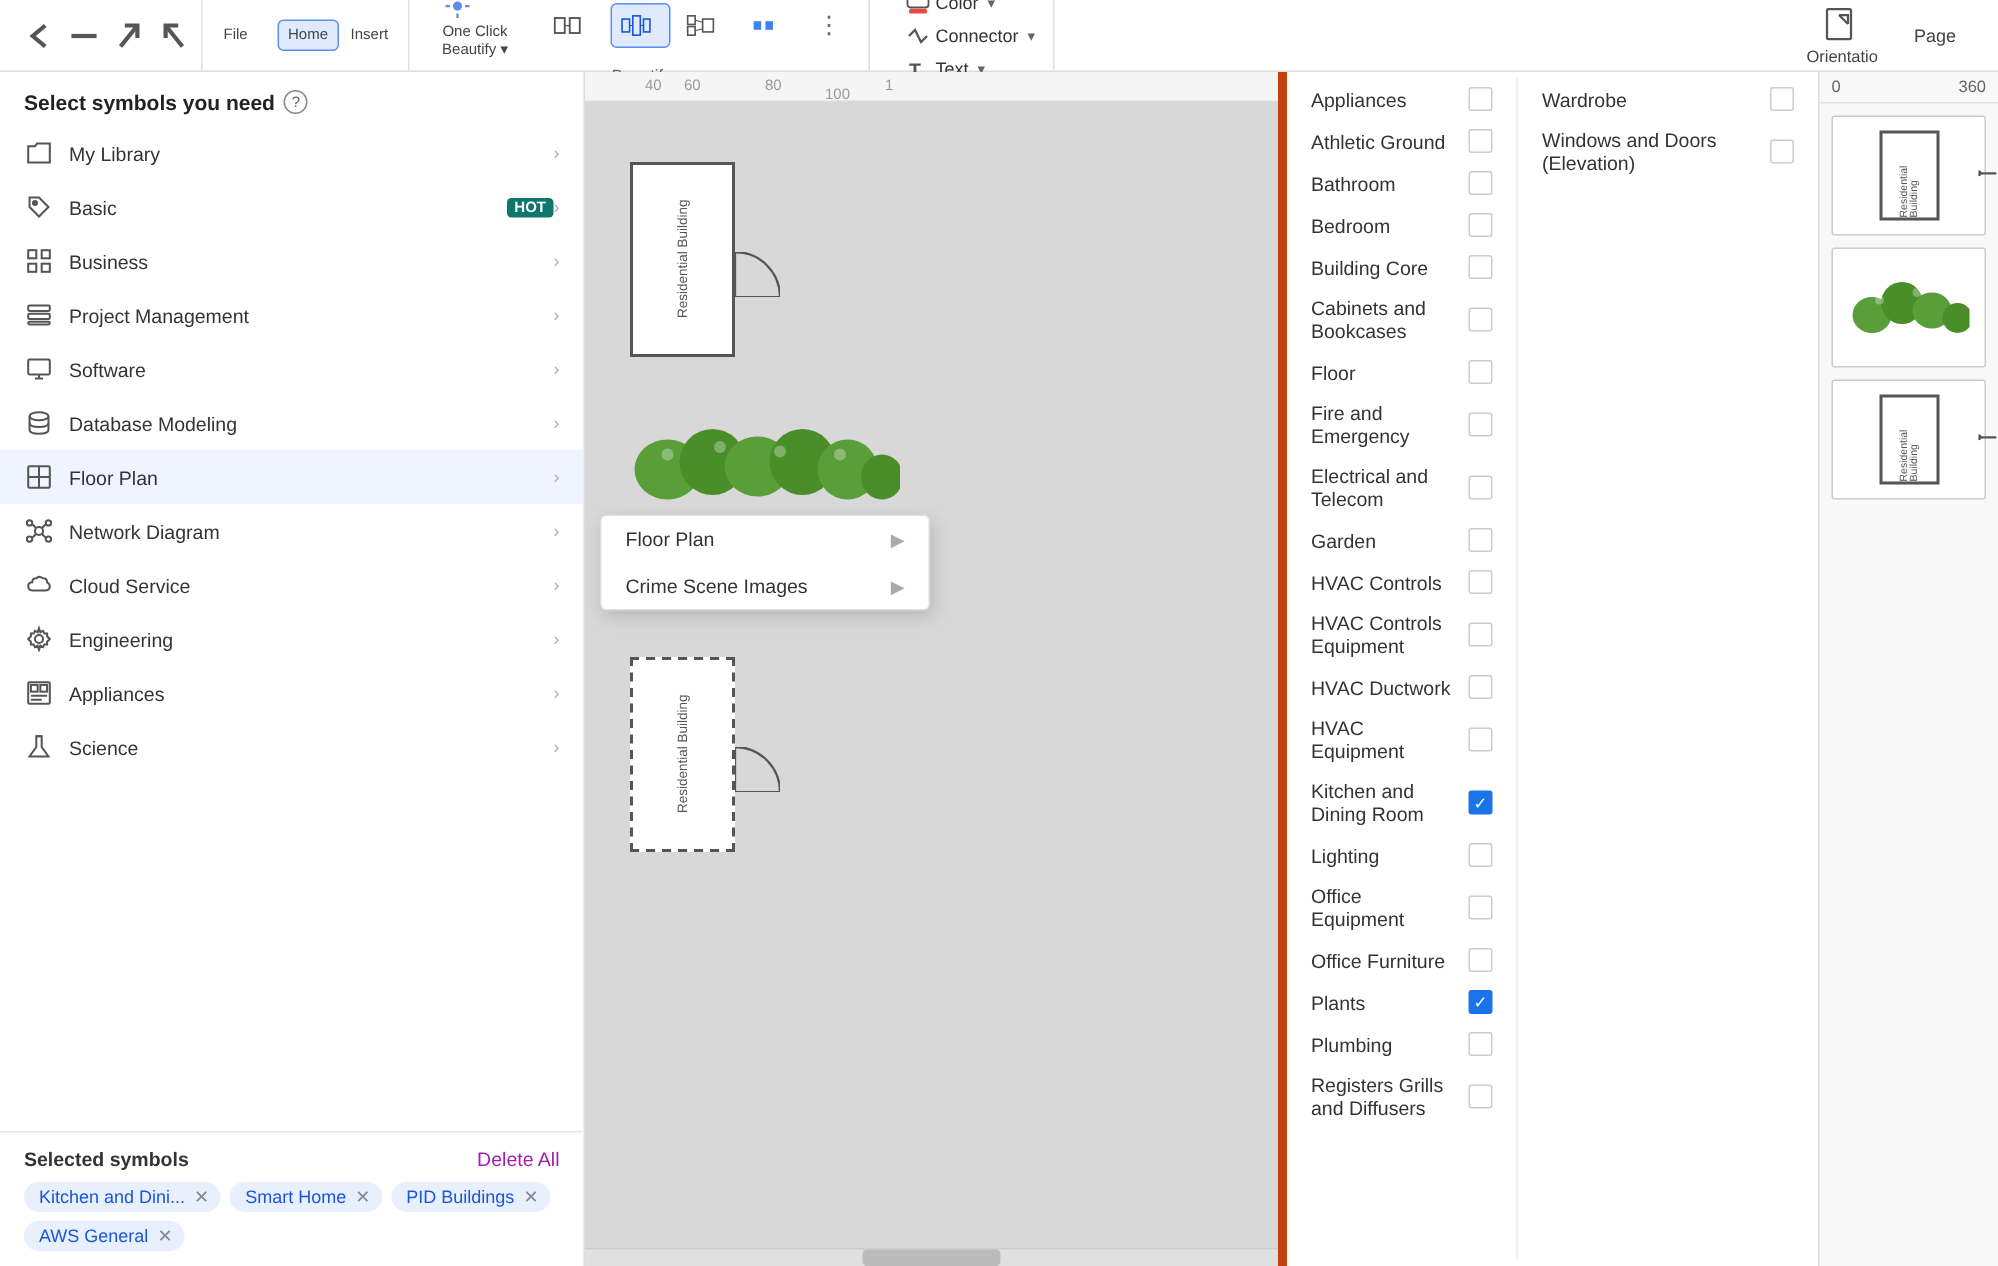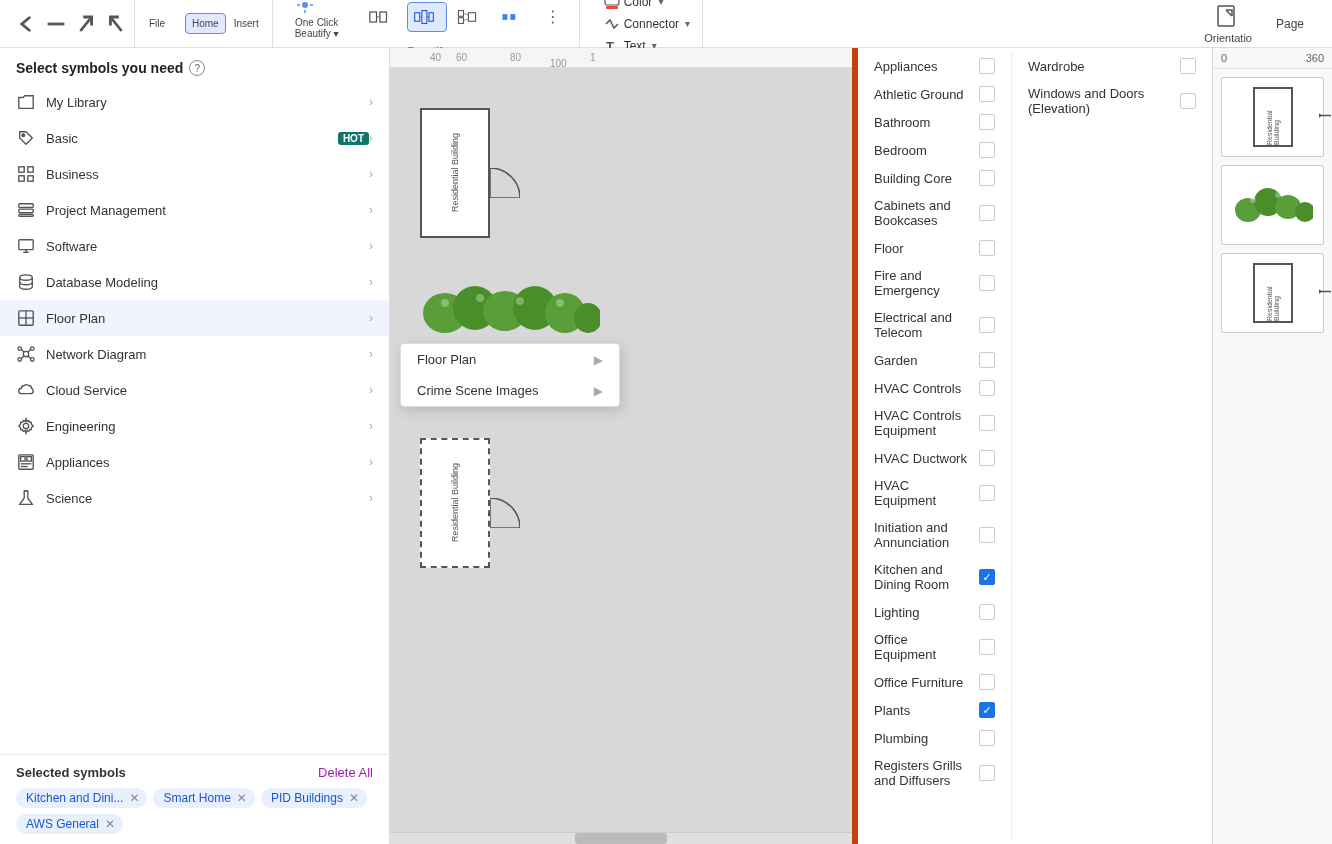--- a/index.html
+++ b/index.html
@@ -522,24 +522,20 @@
             <div class="checklist-item">
     <span class="checklist-label">HVAC Controls Equipment</span>
     <div class="checkbox"></div>
   </div>
             <div class="checklist-item">
     <span class="checklist-label">HVAC Ductwork</span>
     <div class="checkbox"></div>
   </div>
             <div class="checklist-item">
     <span class="checklist-label">HVAC Equipment</span>
-    <div class="checkbox"></div>
-  </div>
-            <div class="checklist-item">
-    <span class="checklist-label">Initiation and Annunciation</span>
     <div class="checkbox"></div>
   </div>
             <div class="checklist-item">
     <span class="checklist-label">Kitchen and Dining Room</span>
     <div class="checkbox checked"></div>
   </div>
             <div class="checklist-item">
     <span class="checklist-label">Lighting</span>
     <div class="checkbox"></div>
   </div>

